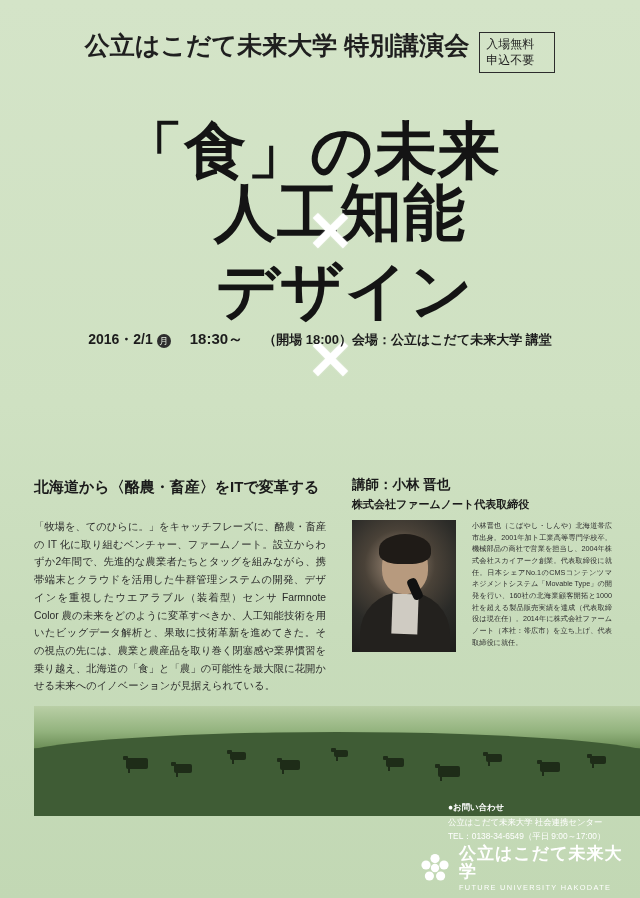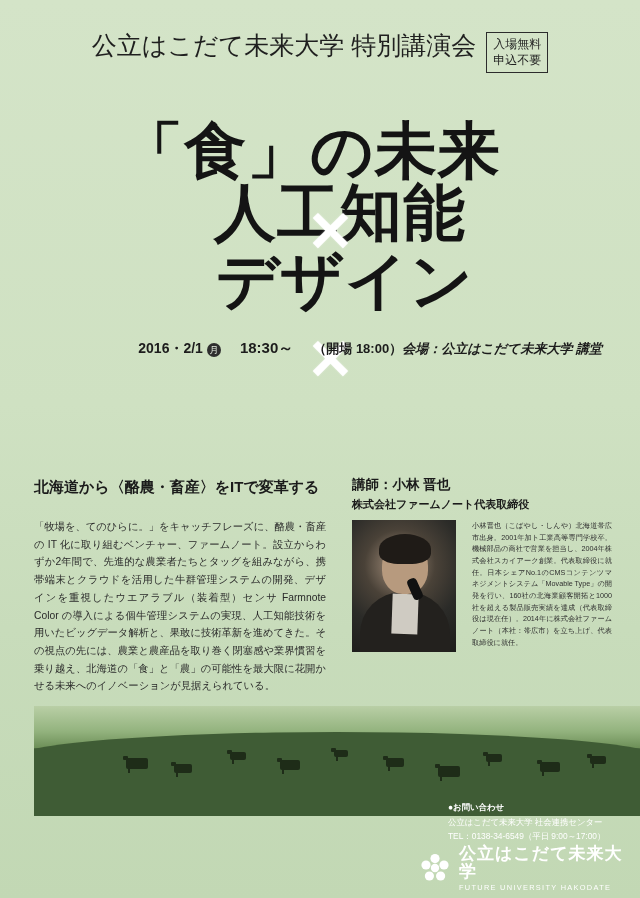--- a/index.html
+++ b/index.html
@@ -14,67 +14,67 @@
   .poster {
     position:absolute; inset:0;
     background:linear-gradient(180deg,#d4e4c8 0%,#cfe1c2 45%,#c8dcbb 70%,#c2d8b4 100%);
   }
   
   .header {
     position:absolute; top:30px; left:0; right:0;
     display:flex; align-items:flex-start; justify-content:center;
   }
   .header-title {
-    font-size:25px; font-weight:normal; color:#1f1f1f;
+    font-size:25px; font-weight:bold; color:#1f1f1f;
     letter-spacing:0px; white-space:nowrap;
     line-height:1.25;
   }
   .free-badge {
     margin-left:10px; margin-top:2px;
     border:1.6px solid #2c2c2c; color:#1f1f1f;
-    padding:3px 6px 4px 6px; text-align:center;
+    padding:3px 20px 4px 6px; text-align:center;
     font-size:12px; line-height:1.35; font-weight:normal;
   }
   .free-badge div { white-space:nowrap; }
   
   .bigtitle {
     position:absolute; top:120px; left:0; right:0;
     text-align:center;
   }
   .bt-line {
     font-size:62px; font-weight:bold; color:#141414;
     line-height:1.0; letter-spacing:1px;
   }
   .bt-line.l1 { margin-left:-18px; }
   .bt-line.l2 { margin-left:40px; margin-top:0; }
-  .bt-line.l3 { margin-left:50px; margin-top:6px; }
+  .bt-line.l3 { margin-left:50px; margin-top:16px; }
   .cross {
     position:absolute;
     color:#ffffff; font-size:56px; font-weight:bold; line-height:1;
     text-shadow:0 0 2px rgba(255,255,255,.6);
   }
   .cross.c1 { top:84px; left:307px; }
   .cross.c2 { top:212px; left:307px; }
   
   .datebar {
-    position:absolute; top:339px; left:38px; right:38px;
-    display:flex; align-items:center; justify-content:flex-end;
+    position:absolute; top:330px; left:38px; right:38px;
+    display:flex; align-items:center; justify-content:center;
     font-size:13.5px; color:#1c1c1c; font-weight:bold;
   }
   .date-left { display:flex; align-items:baseline; gap:2px; }
   .date-left .d-num { font-size:14px; }
   .date-kanji {
     display:inline-block; background:#2e2e2e; color:#e7efe2;
     border-radius:50%; width:14px; height:14px; line-height:14px;
     font-size:9px; text-align:center; margin:0 2px; font-weight:normal;
     vertical-align:middle;
   }
   .date-time { font-size:15px; margin-left:15px; }
   .date-open { font-size:13px; font-weight:bold;margin-left:18px; }
-  .venue { font-size:13px; font-weight:bold;font-style:italic; }
+  .venue { font-size:13px; font-weight:bold; }
   
   .subheading {
     position:absolute; top:478px; left:34px;
     font-size:15px; font-weight:bold; color:#1b1b1b;
     letter-spacing:0px;
   }
   .lecturer-head {
     position:absolute; top:476px; left:352px;
     font-size:13.5px; font-weight:bold; color:#1b1b1b;
   }
@@ -190,21 +190,21 @@
       <span class="d-num">2016・2/1</span>
       <span class="date-kanji">月</span>
       <span class="date-time">18:30～</span>
       <span class="date-open">（開場 18:00）</span>
     </div>
     <div class="venue">会場：公立はこだて未来大学 講堂</div>
   </div>
 
   <div class="subheading">北海道から〈酪農・畜産〉をITで変革する</div>
   <div class="body-text">
-    <p>「牧場を、てのひらに。」をキャッチフレーズに、酪農・畜産の IT 化に取り組むベンチャー、ファームノート。設立からわずか2年間で、先進的な農業者たちとタッグを組みながら、携帯端末とクラウドを活用した牛群管理システムの開発、デザインを重視したウエアラブル（装着型）センサ Farmnote Color の導入による個牛管理システムの実現、人工知能技術を用いたビッグデータ解析と、果敢に技術革新を進めてきた。その視点の先には、農業と農産品を取り巻く閉塞感や業界慣習を乗り越え、北海道の「食」と「農」の可能性を最大限に花開かせる未来へのイノベーションが見据えられている。</p>
+    <p>「牧場を、てのひらに。」をキャッチフレーズに、酪農・畜産の IT 化に取り組むベンチャー、ファームノート。設立からわずか2年間で、先進的な農業者たちとタッグを組みながら、携帯端末とクラウドを活用した牛群管理システムの開発、デザインを重視したウエアラブル（装着型）センサ Farmnote Color 農の未来をどのように変革すべきか、人工知能技術を用いたビッグデータ解析と、果敢に技術革新を進めてきた。その視点の先には、農業と農産品を取り巻く閉塞感や業界慣習を乗り越え、北海道の「食」と「農」の可能性を最大限に花開かせる未来へのイノベーションが見据えられている。</p>
     <p>人工知能とデザインによって、食の未来、農の未来をどのように変革すべきか、創業者の小林晋也氏にビジョンを語っていただく。</p>
   </div>
 
   <div class="lecturer-head">講師：小林 晋也</div>
   <div class="lecturer-sub">株式会社ファームノート代表取締役</div>
 
   <div class="portrait">
     <div class="p-bg"></div>
     <div class="p-body"></div>
     <div class="p-shirt"></div>

